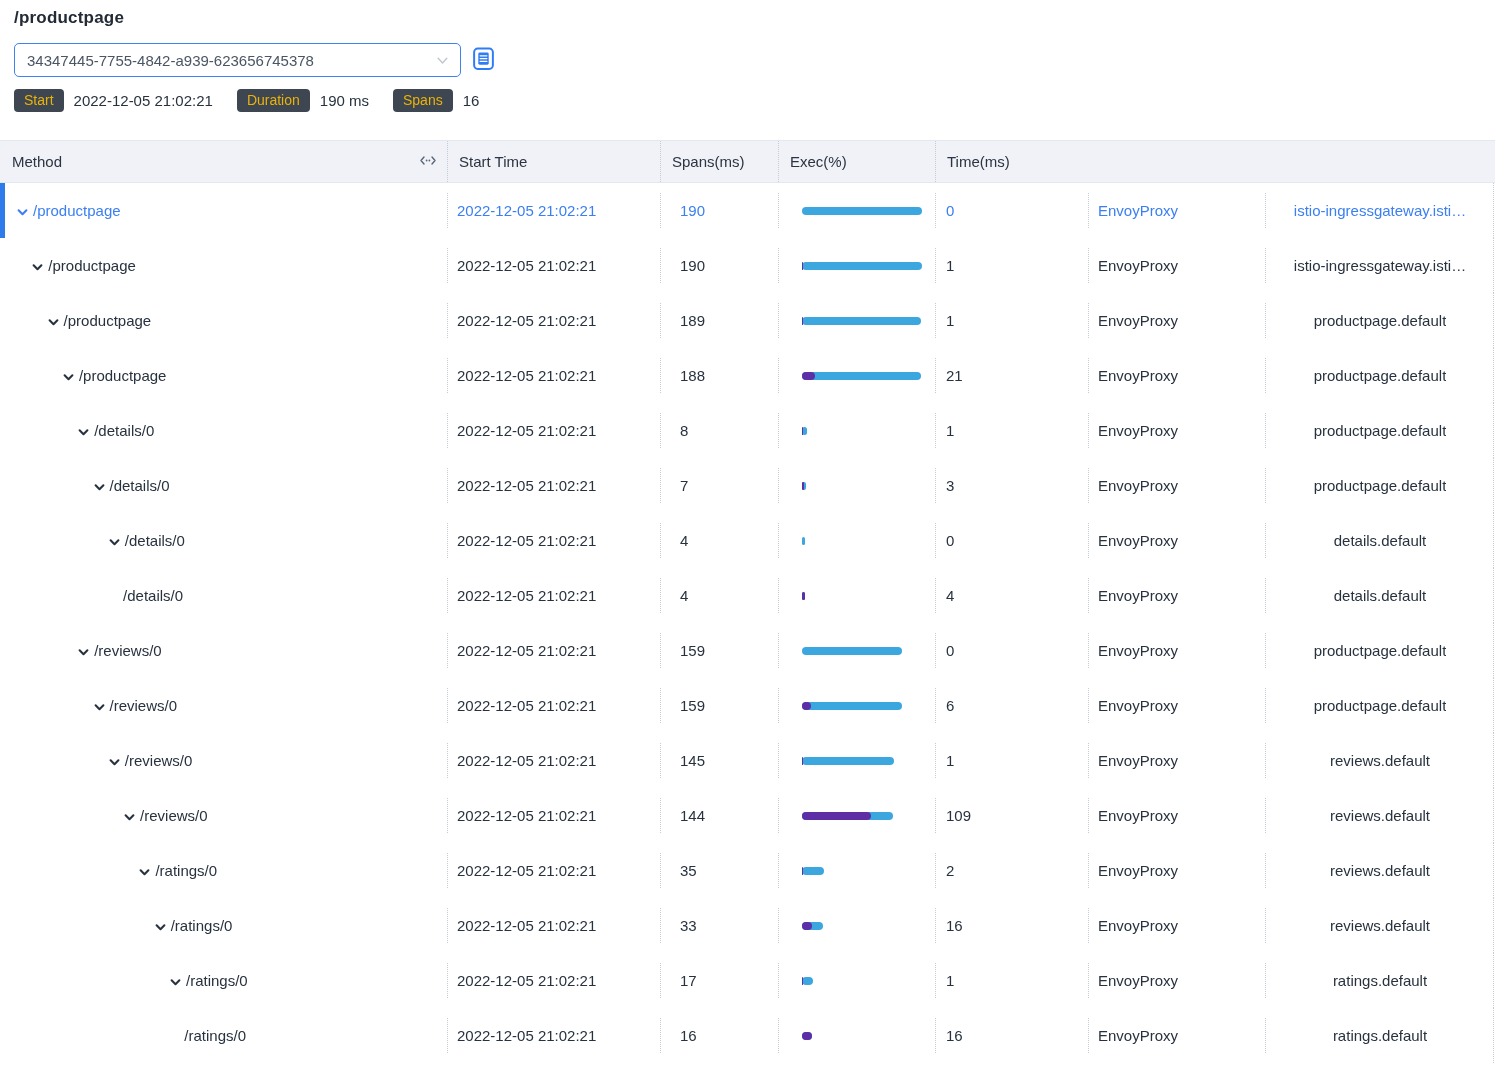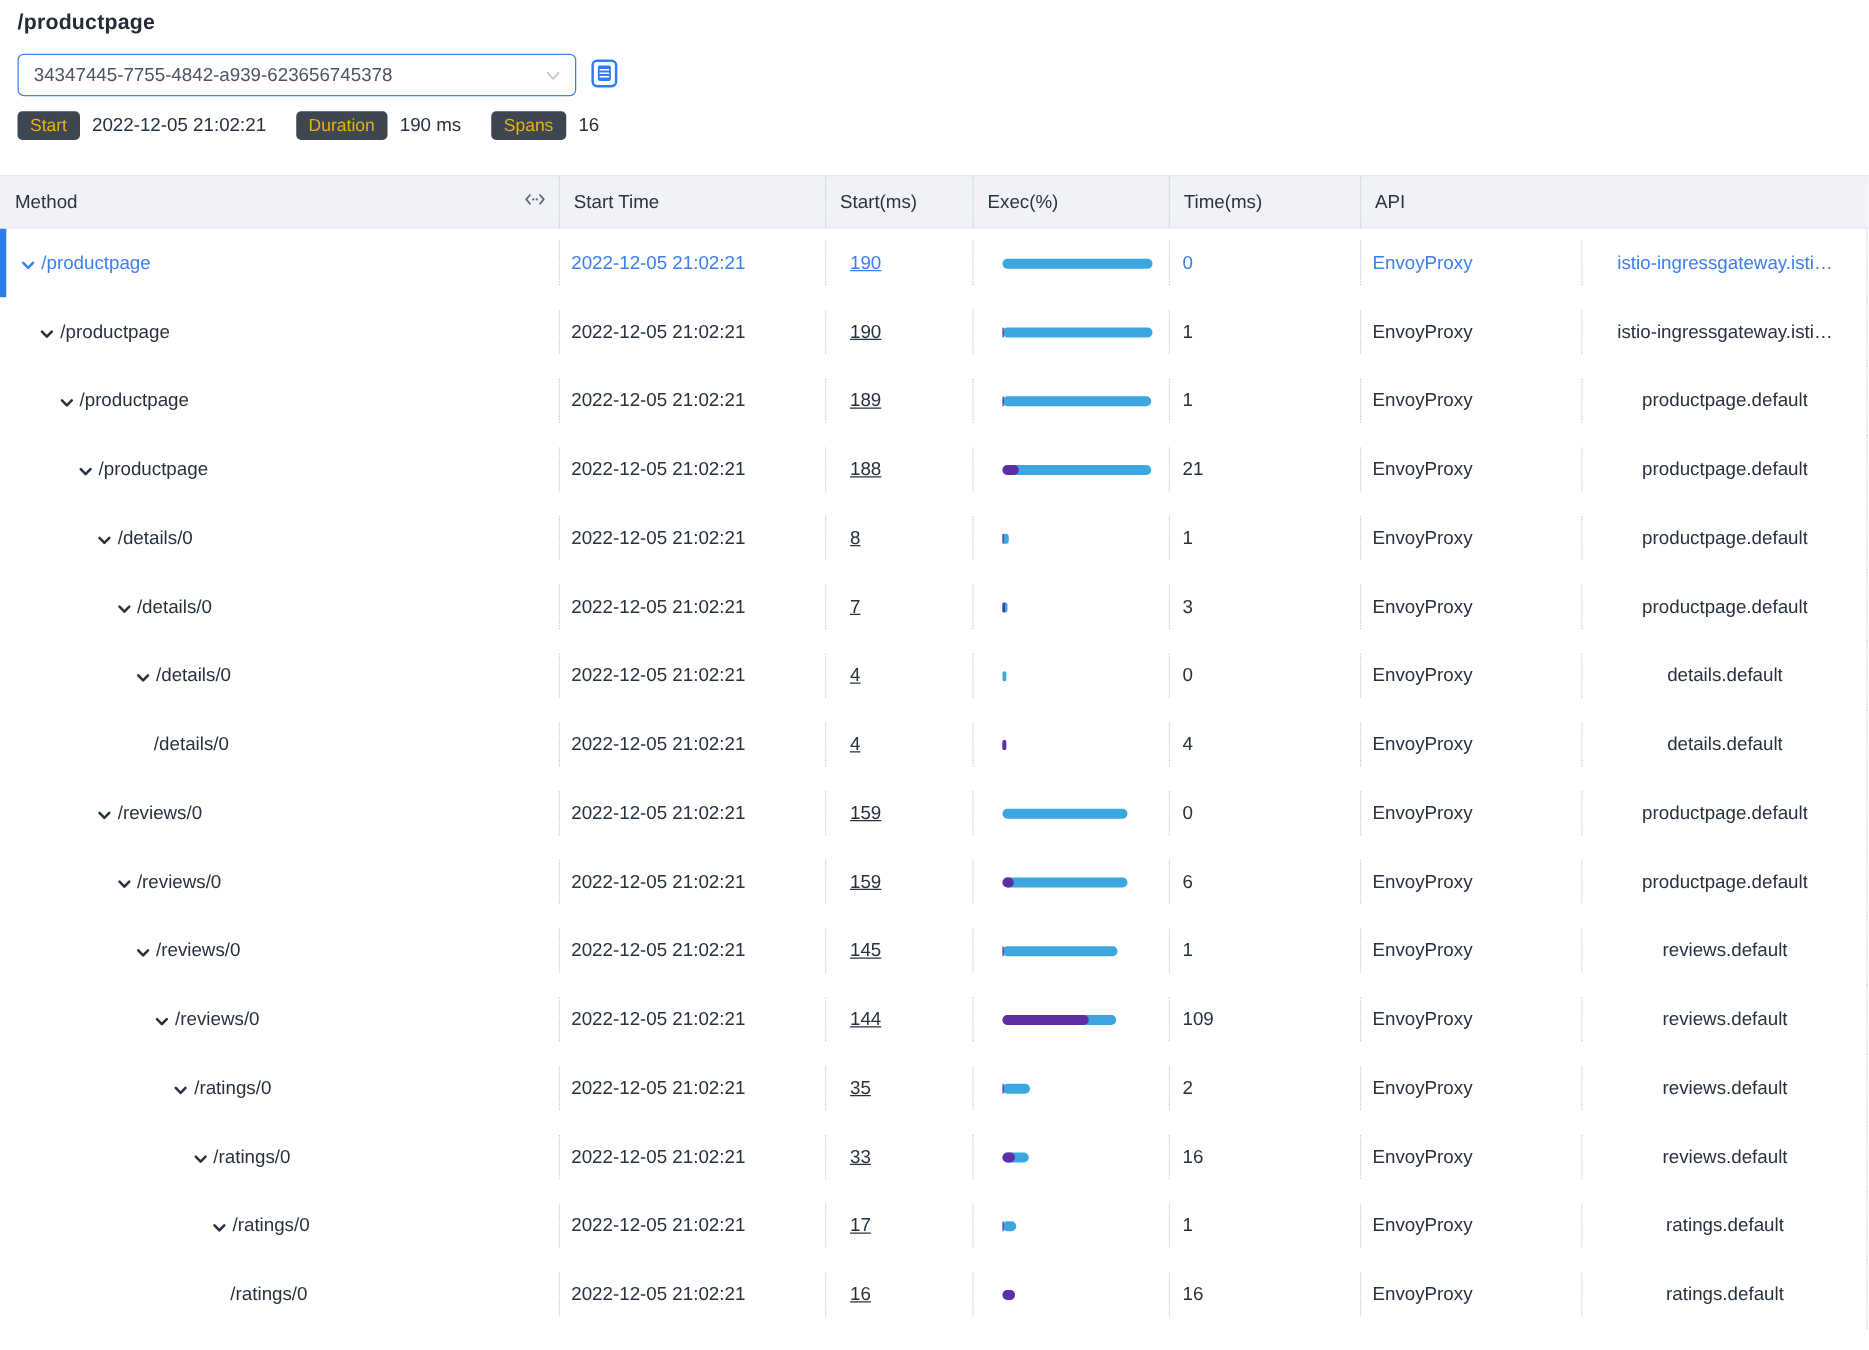--- a/index.html
+++ b/index.html
@@ -49,21 +49,21 @@
   .tr { height:55px; position:relative; background:#fff; cursor:pointer; }
   .tr.selected { color:var(--selected); }
   .tr.selected::before {
     content:""; position:absolute; left:0; top:0; bottom:0; width:5px;
     background:var(--indicator);
   }
   .td { position:relative; display:flex; align-items:center; font-size:15px; color:inherit; }
   .td.div::before { top:10px; bottom:10px; }
   .td-method   { padding-left:16px; }
   .td-start    { padding-left:10px; }
-  .td-exec     { padding-left:20px;text-decoration:underline; }
+  .td-exec     { padding-left:20px; }
   .td-execp    { padding-left:24px; }
   .td-self     { padding-left:11px; }
   .td-api      { padding-left:10px; }
   .td-service  { justify-content:center; padding:0 8px; }
   .td-service span { max-width:100%; white-space:nowrap; overflow:hidden; text-overflow:ellipsis; }
   .indent { display:flex; align-items:center; gap:4px; }
   .tree-chev { flex:0 0 auto; display:flex; margin-top:3px; }
   .bar { height:8px; border-radius:4px; background:var(--bar-blue); position:relative; }
   .bar-self { position:absolute; left:0; top:0; bottom:0; background:var(--bar-purple); border-radius:4px; }
 </style>
@@ -115,24 +115,23 @@
       <span>Method</span>
       <span>
         <svg width="18" height="13" viewBox="0 0 18 13">
           <path d="M5 3 L2 6.5 L5 10 M13 3 L16 6.5 L13 10" stroke="#5a6676" stroke-width="1.4" fill="none" stroke-linecap="round" stroke-linejoin="round"></path>
           <circle cx="7.6" cy="6.5" r="0.9" fill="#5a6676"></circle>
             <circle cx="10.4" cy="6.5" r="0.9" fill="#5a6676"></circle>
         </svg>
       </span>
     </div>
     <div class="th div">Start Time</div>
-    <div class="th div">Start(ms)</div>
+    <div class="th div">Spans(ms)</div>
     <div class="th div">Exec(%)</div>
     <div class="th div">Time(ms)</div>
-    <div class="th div">API</div>
   </div>
   <div class="tbody" id="tbody">
       <div class="tr selected">
         <div class="td td-method">
           <div class="indent" style="margin-left: 0px;">
             <span class="tree-chev">
               <svg width="13" height="13" viewBox="0 0 12 12">
                 <path d="M2.4 4 L6 7.6 L9.6 4" stroke="currentColor" stroke-width="1.9" fill="none" stroke-linecap="round" stroke-linejoin="round"></path>
               </svg>
             </span>

